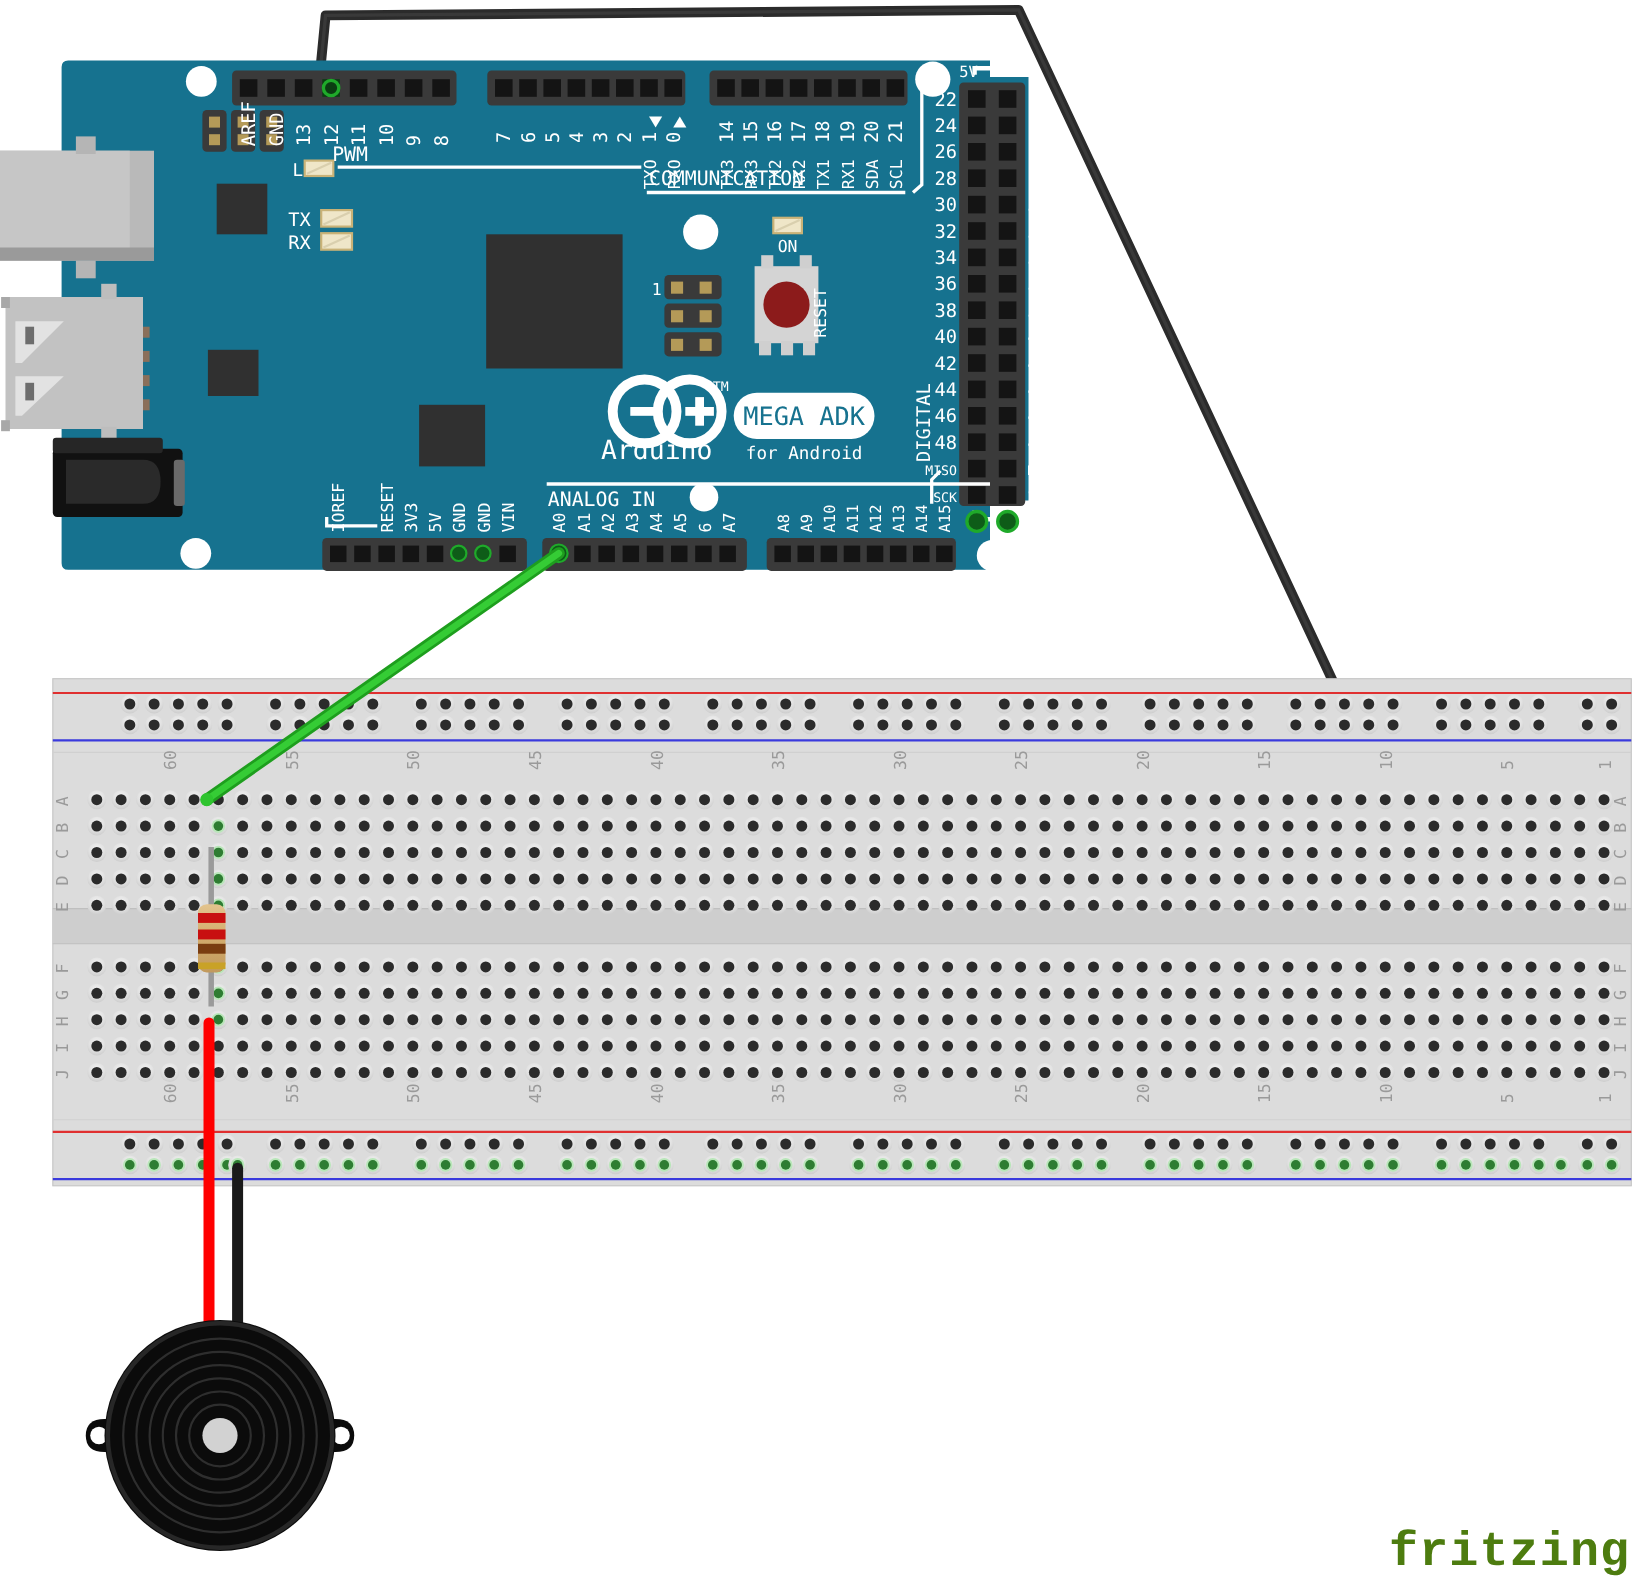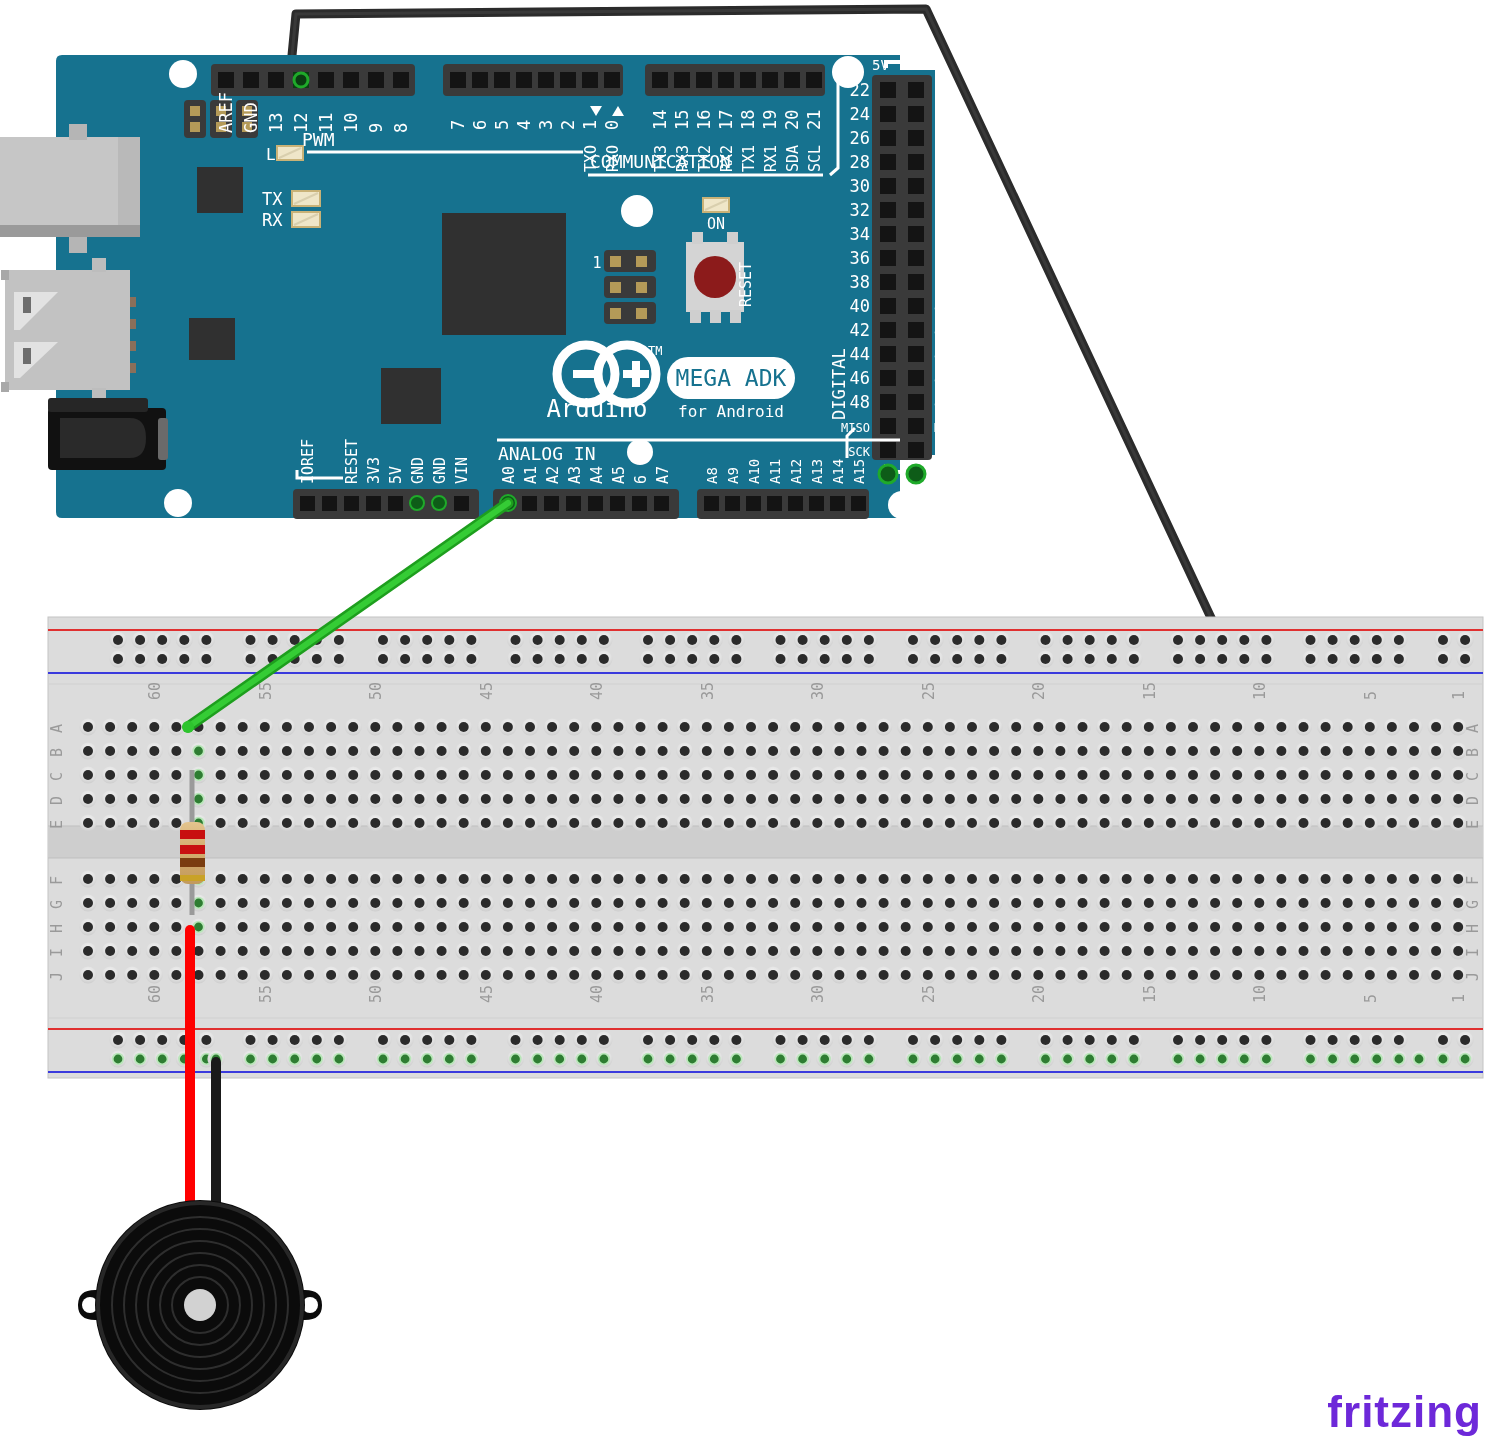--- a/index.html
+++ b/index.html
@@ -1,21 +1,21 @@
 <!DOCTYPE html>
 <html><head>
 <meta charset="utf-8">
 <style>
   html,body{margin:0;padding:0;background:#ffffff;}
   body{width:1500px;height:1445px;position:relative;overflow:hidden;
        font-family:"DejaVu Sans Mono", monospace;}
   .stage{position:absolute;left:0;top:0;width:1500px;height:1445px;}
   .svgroot{position:absolute;left:0;top:0;}
-  .wm{position:absolute;right:18px;bottom:8px;font-family:Liberation Sans, sans-serif;
-      font-size:44px;color:#6d28d9;letter-spacing:1px;font-weight:600;}
+  .wm{position:absolute;right:18px;bottom:8px;font-family:Liberation Mono, monospace;
+      font-size:44px;color:#4d7c0f;letter-spacing:1px;font-weight:600;}
 </style>
 </head>
 <body>
 
 <div class="stage">
 <svg class="svgroot" width="1500" height="1445" viewBox="0 0 1500 1445" xmlns="http://www.w3.org/2000/svg">
   <defs>
     <radialGradient id="holeG" cx="50%" cy="35%" r="70%">
       <stop offset="0%" stop-color="#f4f4f4"></stop>
       <stop offset="55%" stop-color="#e2e2e2"></stop>

